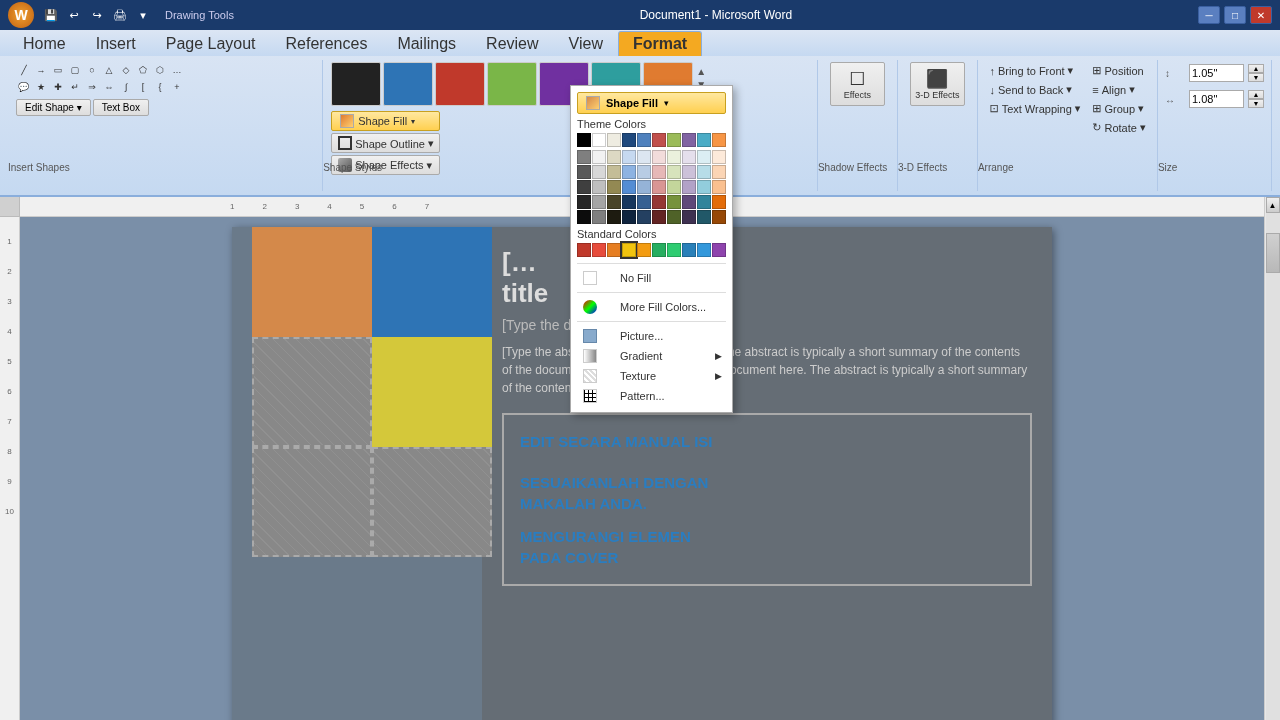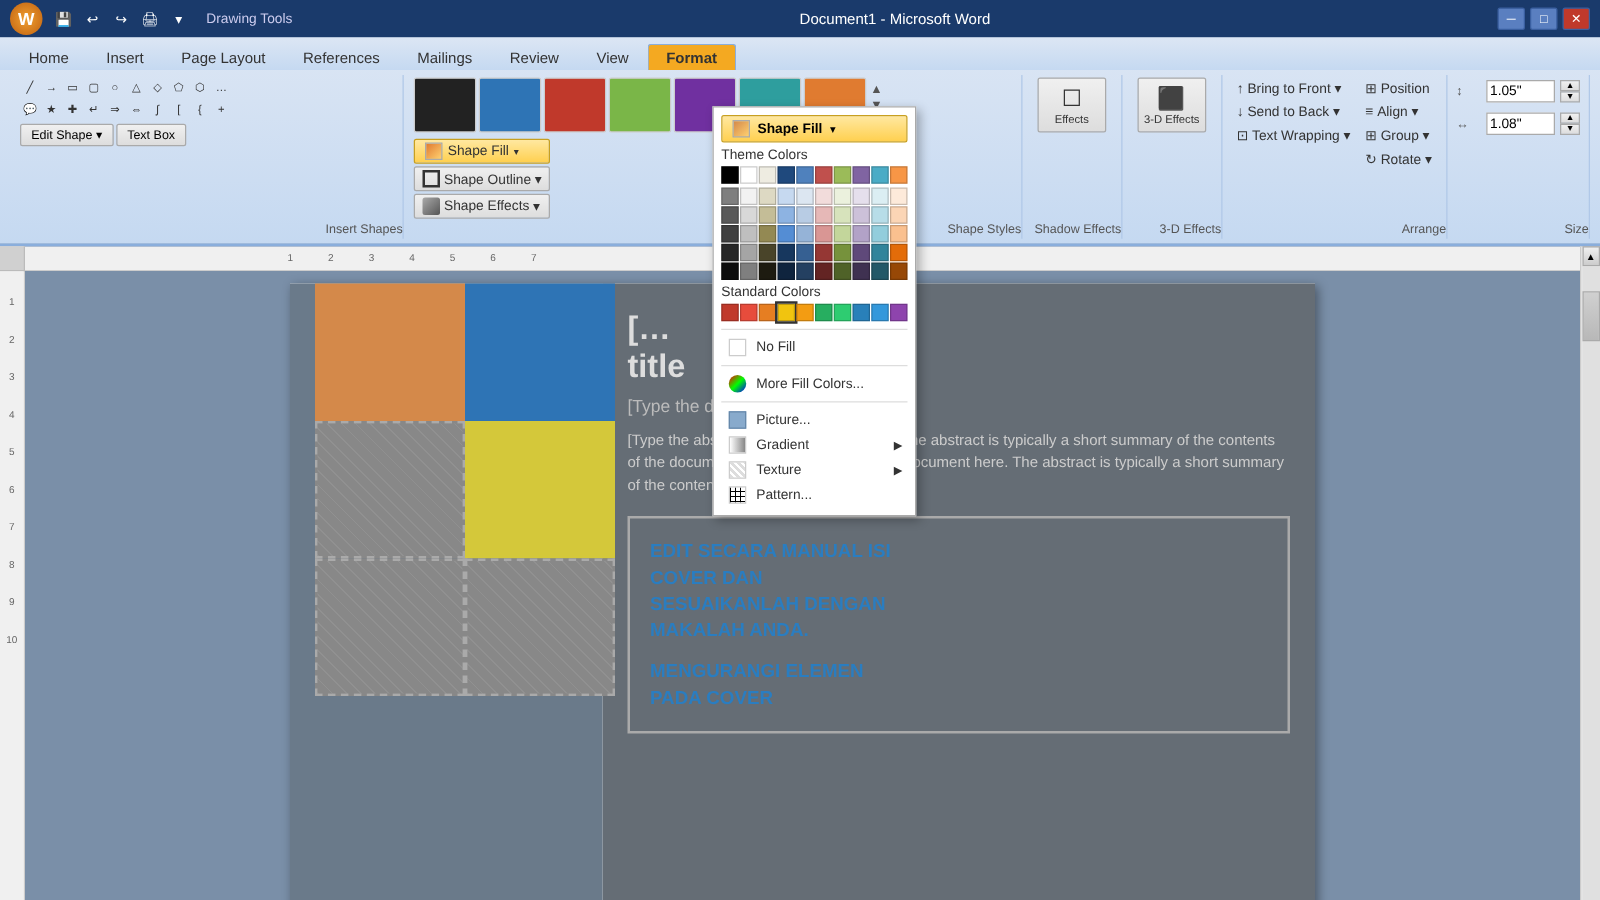--- a/index.html
+++ b/index.html
@@ -21,27 +21,27 @@
     .title-btn { width: 22px; height: 18px; background: #5a7fc0; border: 1px solid #3a5fa0; color: white; font-size: 10px; display: flex; align-items: center; justify-content: center; cursor: pointer; border-radius: 2px; }
     .title-btn.close { background: #c0392b; }
 
     
     .quick-access { display: flex; align-items: center; gap: 3px; }
     .qa-btn { width: 20px; height: 20px; background: transparent; border: none; color: white; font-size: 11px; cursor: pointer; display: flex; align-items: center; justify-content: center; }
 
     
     .ribbon { background: linear-gradient(to bottom, #dce6f4, #c5d9f1); border-bottom: 2px solid #8aaedc; }
     .ribbon-tabs { display: flex; background: linear-gradient(to bottom, #dce6f4, #c5d9f1); height: 26px; align-items: flex-end; padding-left: 8px; }
-    .ribbon-tab { padding: 3px 14px; font-size: 12px; color: #333; cursor: pointer; border: 1px solid transparent; border-bottom: none; border-radius: 3px 3px 0 0; background: transparent; }
+    .ribbon-tab { padding: 3px 14px; font-size: 16px; color: #333; cursor: pointer; border: 1px solid transparent; border-bottom: none; border-radius: 3px 3px 0 0; background: transparent; }
     .ribbon-tab.active { background: #f4a921; color: #333; border-color: #8aaedc; font-weight: bold; }
 
     .ribbon-content { display: flex; padding: 4px 8px; gap: 0; align-items: stretch; min-height: 72px; }
 
     .ribbon-group { display: flex; flex-direction: column; border-right: 1px solid #b0c8e8; padding: 2px 8px; min-width: 60px; align-items: center; position: relative; }
-    .ribbon-group-label { font-size: 10px; color: #555; position: absolute; bottom: 2px; text-align: right; width: 100%; }
+    .ribbon-group-label { font-size: 10px; color: #555; position: absolute; bottom: 18px; text-align: left; width: 100%; }
 
     .ribbon-group-content { display: flex; gap: 2px; align-items: center; flex-wrap: wrap; padding-bottom: 14px; }
 
     
     .shapes-group { min-width: 180px; }
     .shape-grid { display: grid; grid-template-columns: repeat(10, 16px); gap: 1px; }
     .shape-btn { width: 16px; height: 16px; background: transparent; border: 1px solid transparent; cursor: pointer; display: flex; align-items: center; justify-content: center; font-size: 9px; color: #333; }
 
     
     .style-swatches { display: flex; gap: 2px; align-items: center; }
@@ -112,21 +112,21 @@
       box-shadow: 3px 3px 8px rgba(0,0,0,0.3);
       padding: 6px;
       min-width: 155px;
     }
 
     .color-section-label { font-size: 11px; color: #333; margin: 4px 0 3px 0; font-weight: normal; }
     .color-swatch { width: 14px; height: 14px; border: 1px solid rgba(0,0,0,0.2); cursor: pointer; }
 
     .divider { border-top: 1px solid #ddd; margin: 4px 0; }
 
-    .menu-item { display: flex; align-items: center; padding: 3px 6px; cursor: pointer; font-size: 11px; color: #333; gap: 8px; position: relative; }
+    .menu-item { display: flex; align-items: center; padding: 3px 6px; cursor: pointer; font-size: 11px; color: #333; gap: 23px; position: relative; }
     .menu-item .submenu-arrow { position: absolute; right: 4px; font-size: 9px; }
     .outline-btn { background: linear-gradient(to bottom, #f0f0f0, #ddd); border: 1px solid #aaa; border-radius: 2px; padding: 2px 6px; cursor: pointer; display: flex; align-items: flex-end; gap: 3px; font-size: 11px; color: #333; }
     .effects-small-btn { background: linear-gradient(to bottom, #f0f0f0, #ddd); border: 1px solid #aaa; border-radius: 2px; padding: 2px 6px; cursor: pointer; display: flex; align-items: center; gap: 3px; font-size: 11px; color: #333; }
 
     
     .shape-fill-highlighted {
       background: linear-gradient(to bottom, #ffe8a0, #ffd050);
       border: 1px solid #c8a020;
     }
   </style>
@@ -390,22 +390,21 @@
         </div>
 
         <div style="flex:1;padding:20px;background:#656d75;">
           <div class="doc-title" style="color:#ddd;font-size:26px;font-weight:bold;">[…</div>
           <div class="doc-title" style="color:#ddd;font-size:26px;font-weight:bold;">title</div>
           <div class="doc-subtitle" style="color:#bbb;font-size:14px;margin-top:8px;">[Type the document subtitle]</div>
           <div class="doc-abstract" style="color:#ccc;font-size:12px;margin-top:10px;line-height:1.5;">[Type the abstract of the document here. The abstract is typically a short summary of the contents of the document. Type the abstract of the document here. The abstract is typically a short summary of the contents of the document.]</div>
 
           <div style="border:2px solid #aaa;margin-top:16px;padding:16px;background:#656d75;">
             <div class="doc-box-text" style="color:#2a7dc0;font-size:15px;font-weight:bold;line-height:1.4;">EDIT SECARA MANUAL ISI</div>
-            <div class="doc-box-text" style="color:#2a7dc0;font-size:15px;font-weight:bold;">COVER DAN</div>
-            <div class="doc-box-text" style="color:#2a7dc0;font-size:15px;font-weight:bold;">SESUAIKANLAH DENGAN</div>
+            <div class="doc-box-text" style="color:#2a7dc0;font-size:15px;font-weight:bold;margin-top:20px;">SESUAIKANLAH DENGAN</div>
             <div class="doc-box-text" style="color:#2a7dc0;font-size:15px;font-weight:bold;">MAKALAH ANDA.</div>
             <div style="margin-top:12px;"></div>
             <div class="doc-box-text" style="color:#2a7dc0;font-size:15px;font-weight:bold;">MENGURANGI ELEMEN</div>
             <div class="doc-box-text" style="color:#2a7dc0;font-size:15px;font-weight:bold;">PADA COVER</div>
           </div>
         </div>
       </div>
     </div>
   </div>
 

